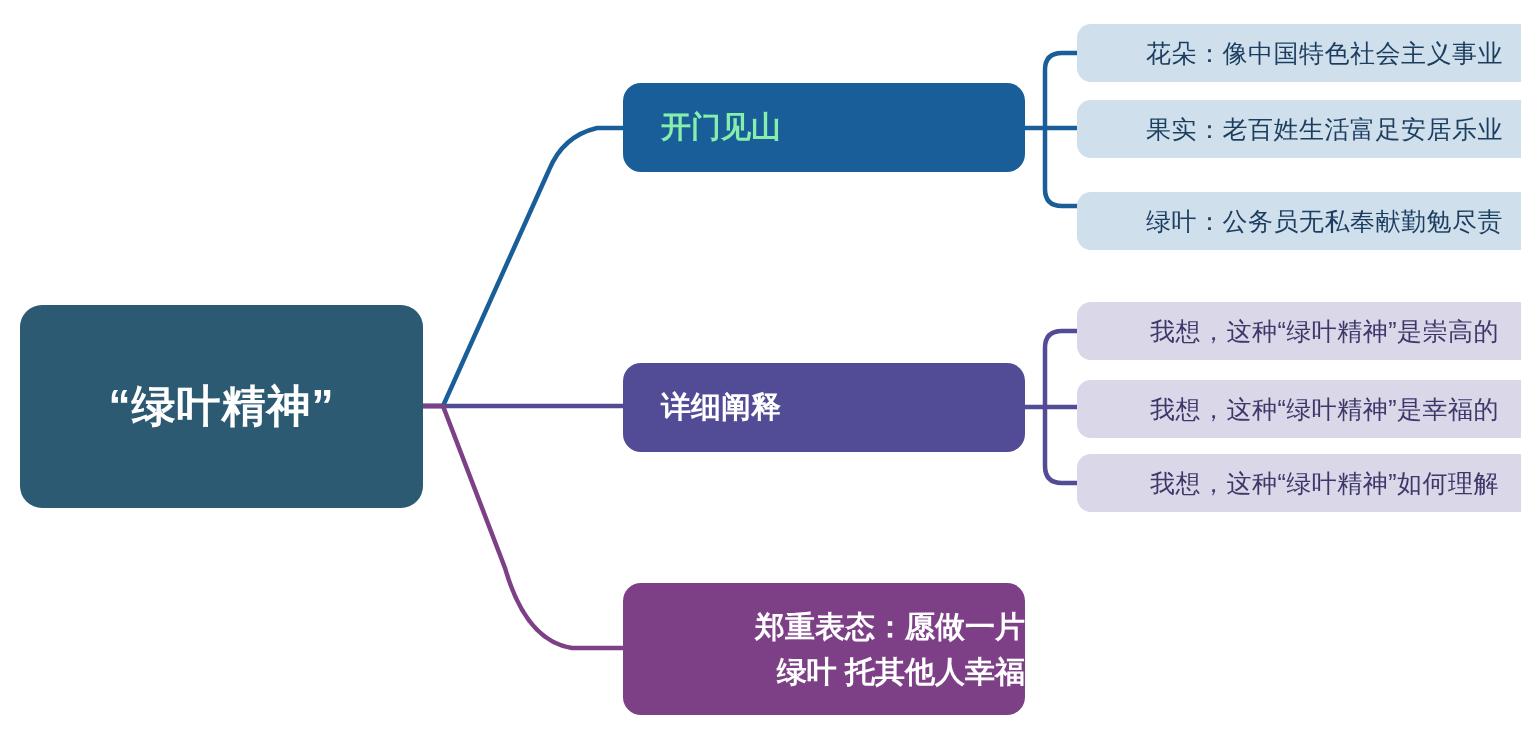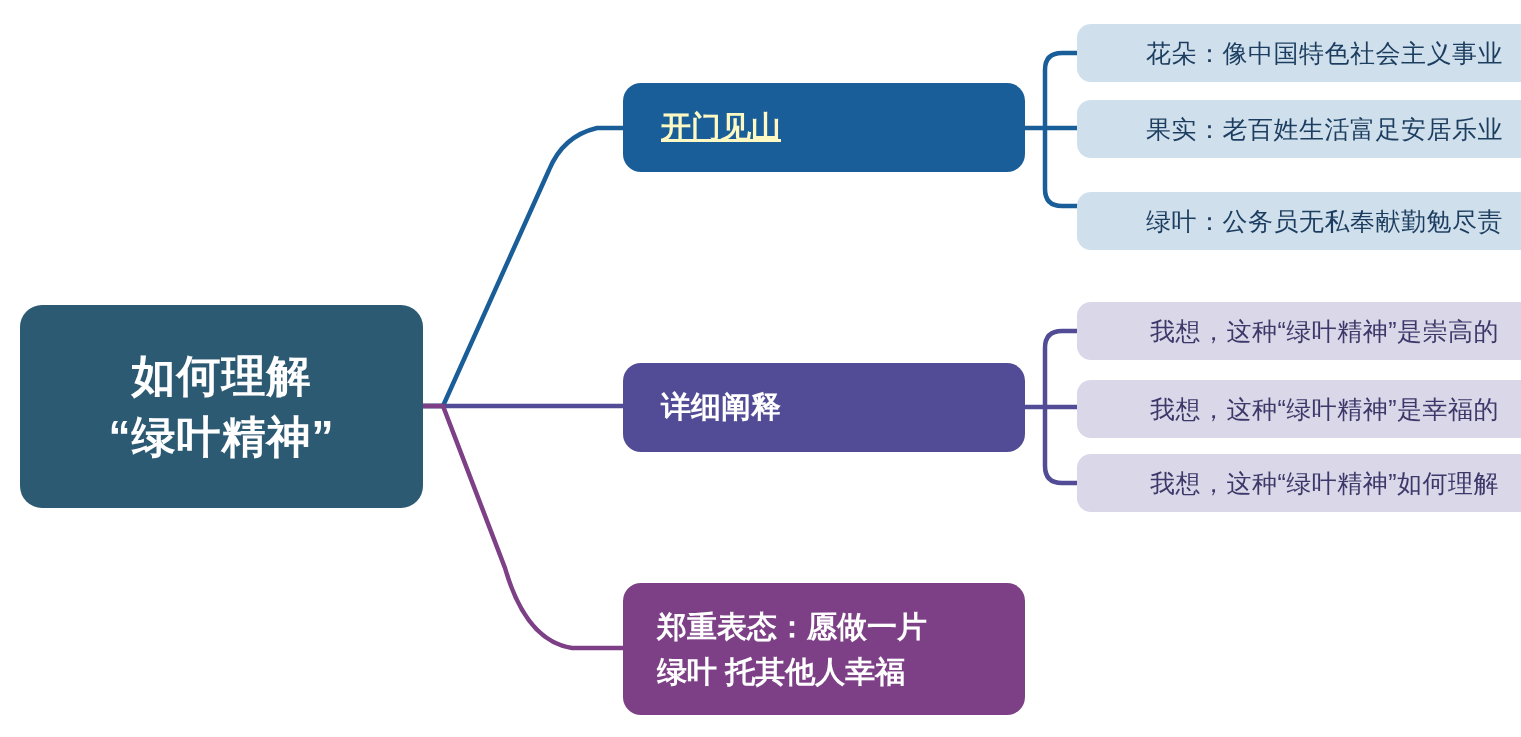--- a/index.html
+++ b/index.html
@@ -94,25 +94,24 @@
     <path d="M 423 406 L 624 406" fill="none" stroke-width="4.5" stroke-linecap="round" stroke="#514c95"></path>
 
     <path d="M 423 406 L 443 406 L 505 568 Q 526 641 572 648 L 624 648" fill="none" stroke-width="4.5" stroke-linecap="round" stroke-linejoin="round" stroke="#7d4086"></path>
 
     <path d="M 1077 53 L 1062 53 Q 1045 53 1045 70 L 1045 189 Q 1045 206 1062 206 L 1077 206 M 1025 128 L 1077 128" fill="none" stroke-width="4.5" stroke-linecap="round" stroke-linejoin="round" stroke="#1a5e99"></path>
 
     <path d="M 1077 331 L 1062 331 Q 1045 331 1045 348 L 1045 466 Q 1045 483 1062 483 L 1077 483 M 1025 407 L 1077 407" fill="none" stroke-width="4.5" stroke-linecap="round" stroke-linejoin="round" stroke="#514c95"></path>
   </svg>
 
   <div class="node root-node" style="background: rgb(45, 90, 115); color: rgb(255, 255, 255);">
-    <div>如何理解</div>
     <div>“绿叶精神”</div>
   </div>
 
-  <div class="node branch-node branch-1" style="background: rgb(26, 94, 153); color: #fef9c3; text-decoration: underline;">
+  <div class="node branch-node branch-1" style="background: rgb(26, 94, 153); color: #86efac;">
     <span>开门见山</span>
   </div>
 
   <div class="node child-node c1-1" style="background: rgb(207, 224, 236); color: rgb(28, 61, 95);">
     <span>花朵：像中国特色社会主义事业</span>
   </div>
   <div class="node child-node c1-2" style="background: rgb(207, 224, 236); color: rgb(28, 61, 95);">
     <span>果实：老百姓生活富足安居乐业</span>
   </div>
   <div class="node child-node c1-3" style="background: rgb(207, 224, 236); color: rgb(28, 61, 95);">
@@ -126,18 +125,18 @@
   <div class="node child-node c2-1" style="background: rgb(217, 215, 232); color: rgb(61, 56, 105);">
     <span>我想，这种“绿叶精神”是崇高的</span>
   </div>
   <div class="node child-node c2-2" style="background: rgb(217, 215, 232); color: rgb(61, 56, 105);">
     <span>我想，这种“绿叶精神”是幸福的</span>
   </div>
   <div class="node child-node c2-3" style="background: rgb(217, 215, 232); color: rgb(61, 56, 105);">
     <span>我想，这种“绿叶精神”如何理解</span>
   </div>
 
-  <div class="node branch-3" style="background: rgb(125, 64, 134); color: rgb(255, 255, 255);">
+  <div class="node branch-3" style="background: rgb(125, 64, 134); color: rgb(255, 255, 255); align-items: flex-end;">
     <div>郑重表态：愿做一片</div>
     <div>绿叶 托其他人幸福</div>
   </div>
 
 </div>
 
 </body></html>

